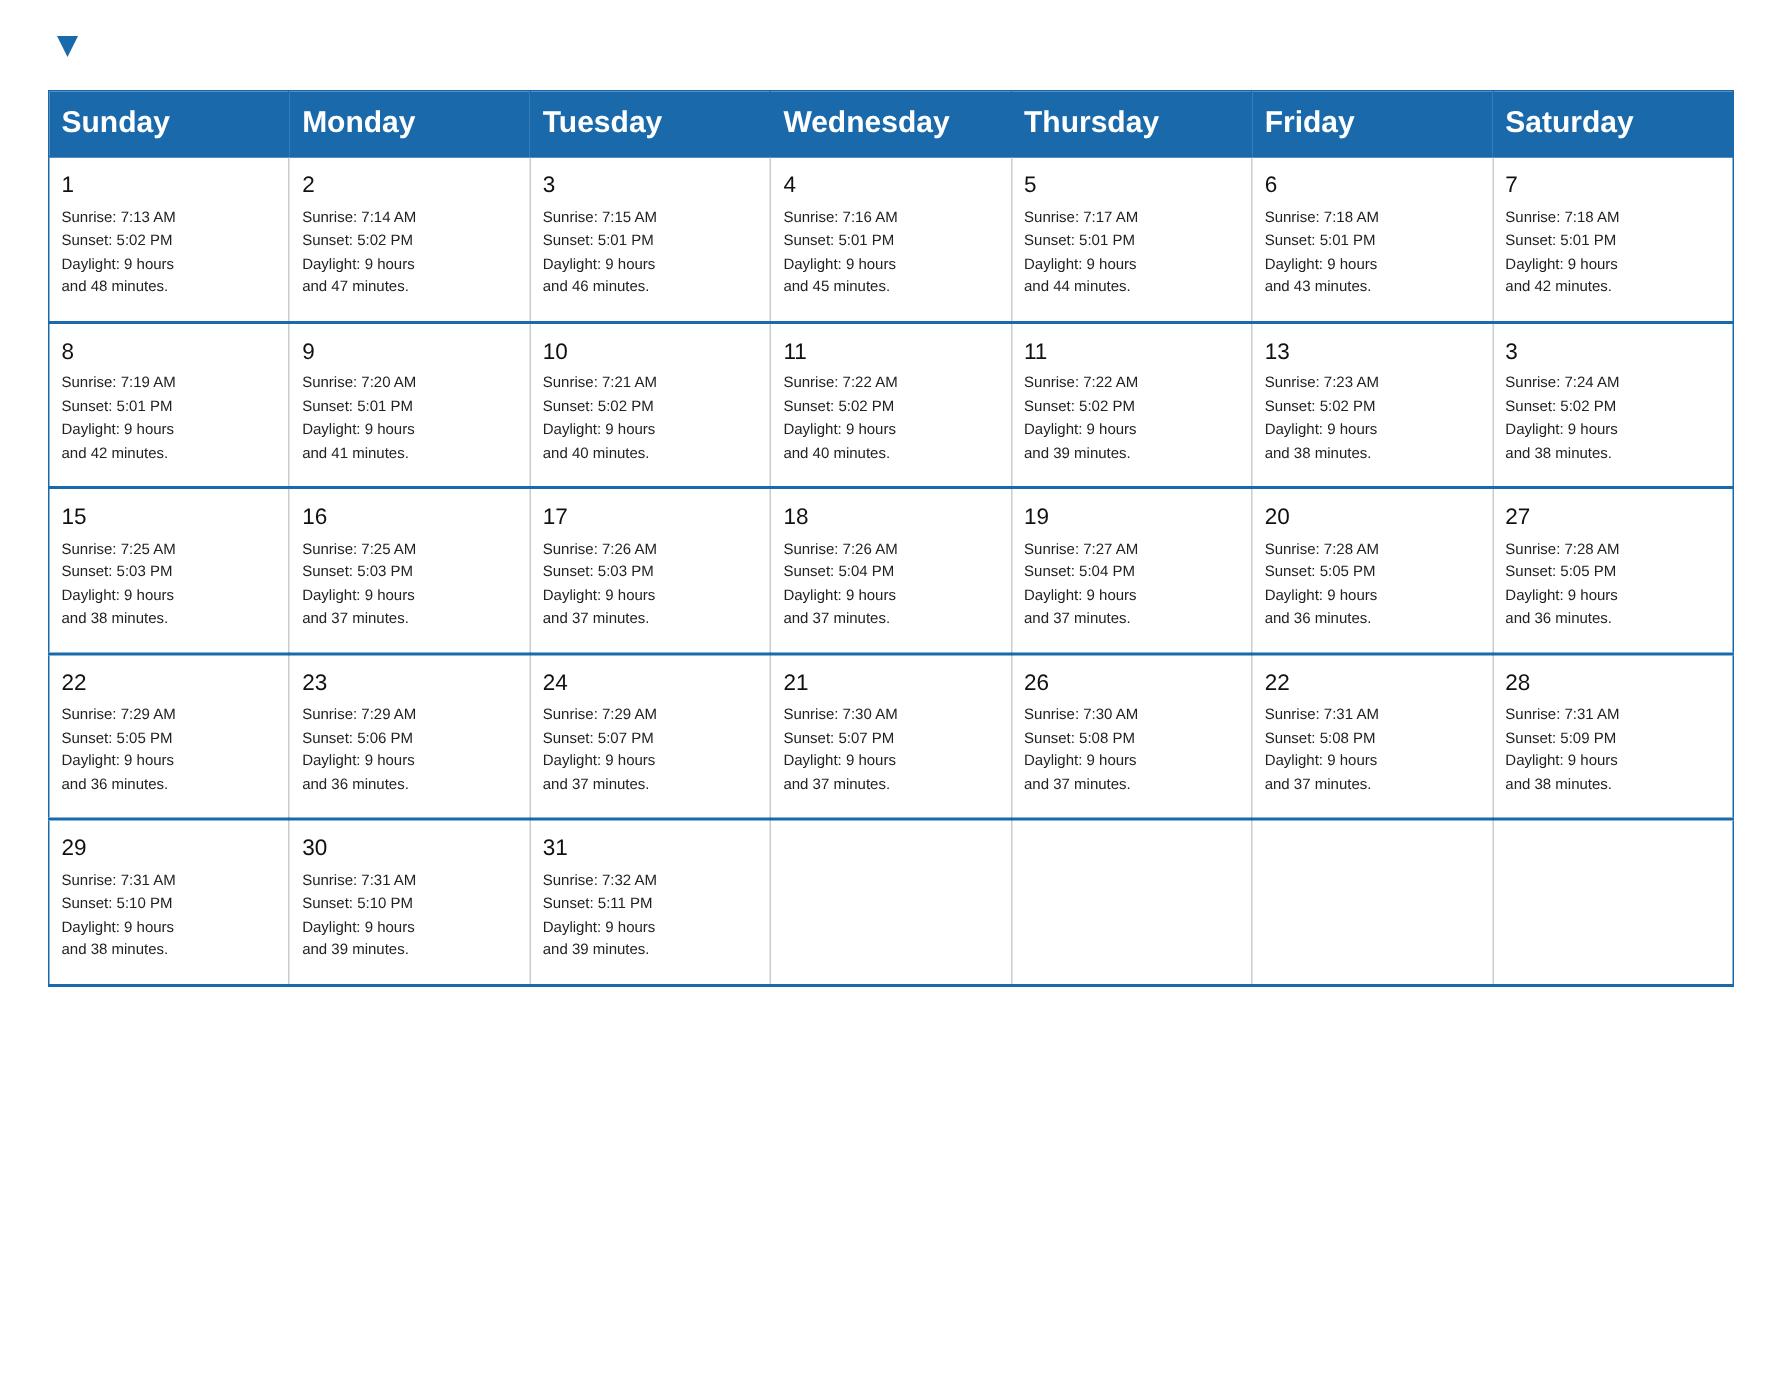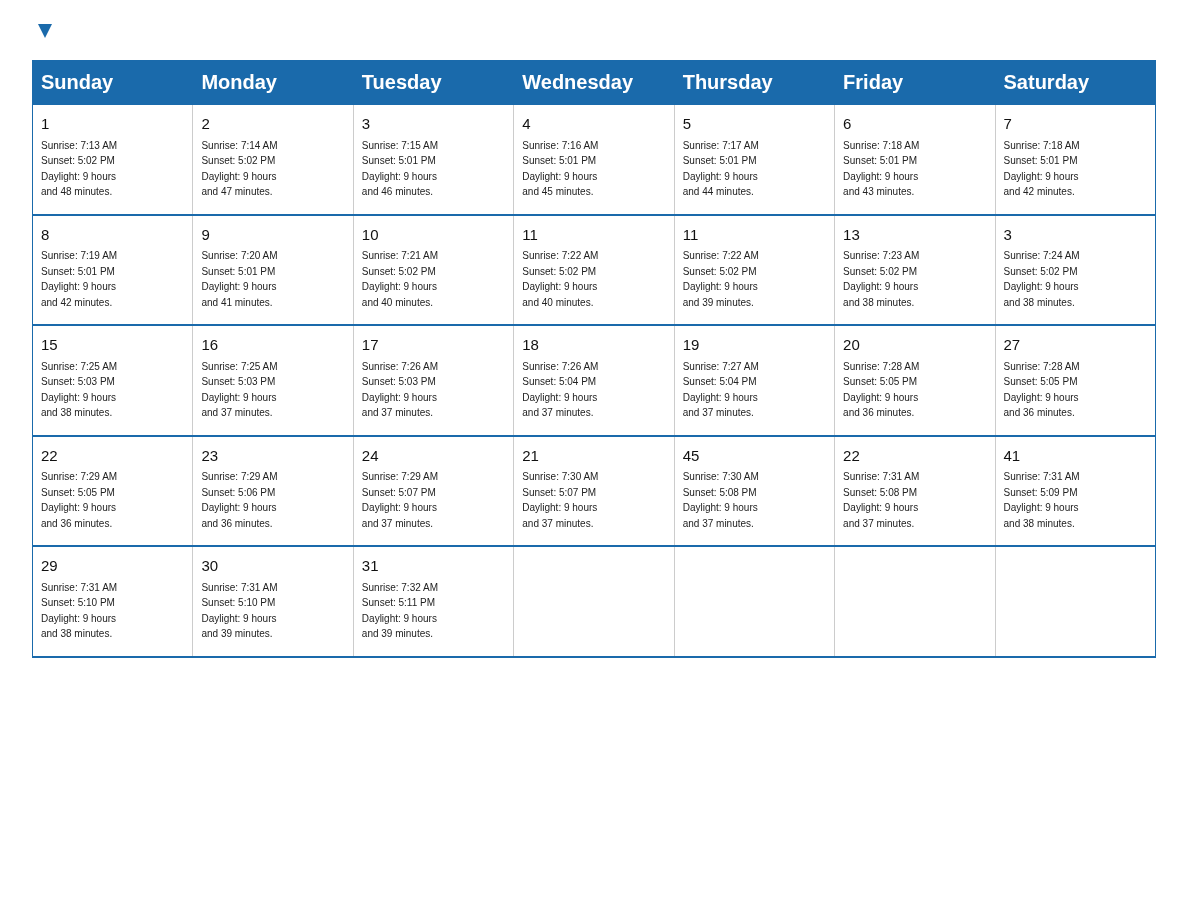--- a/index.html
+++ b/index.html
@@ -233,29 +233,29 @@
         </td>
         <td>
           <div class="day-num">24</div>
 <div class="day-info">Sunrise: 7:29 AM<br>Sunset: 5:07 PM<br>Daylight: 9 hours<br>and 37 minutes.</div>
         </td>
         <td>
           <div class="day-num">21</div>
 <div class="day-info">Sunrise: 7:30 AM<br>Sunset: 5:07 PM<br>Daylight: 9 hours<br>and 37 minutes.</div>
         </td>
         <td>
-          <div class="day-num">45</div>
+          <div class="day-num">26</div>
 <div class="day-info">Sunrise: 7:30 AM<br>Sunset: 5:08 PM<br>Daylight: 9 hours<br>and 37 minutes.</div>
         </td>
         <td>
           <div class="day-num">22</div>
 <div class="day-info">Sunrise: 7:31 AM<br>Sunset: 5:08 PM<br>Daylight: 9 hours<br>and 37 minutes.</div>
         </td>
         <td>
-          <div class="day-num">41</div>
+          <div class="day-num">28</div>
 <div class="day-info">Sunrise: 7:31 AM<br>Sunset: 5:09 PM<br>Daylight: 9 hours<br>and 38 minutes.</div>
         </td>
       </tr>
       <tr>
         <td>
           <div class="day-num">29</div>
 <div class="day-info">Sunrise: 7:31 AM<br>Sunset: 5:10 PM<br>Daylight: 9 hours<br>and 38 minutes.</div>
         </td>
         <td>
           <div class="day-num">30</div>

